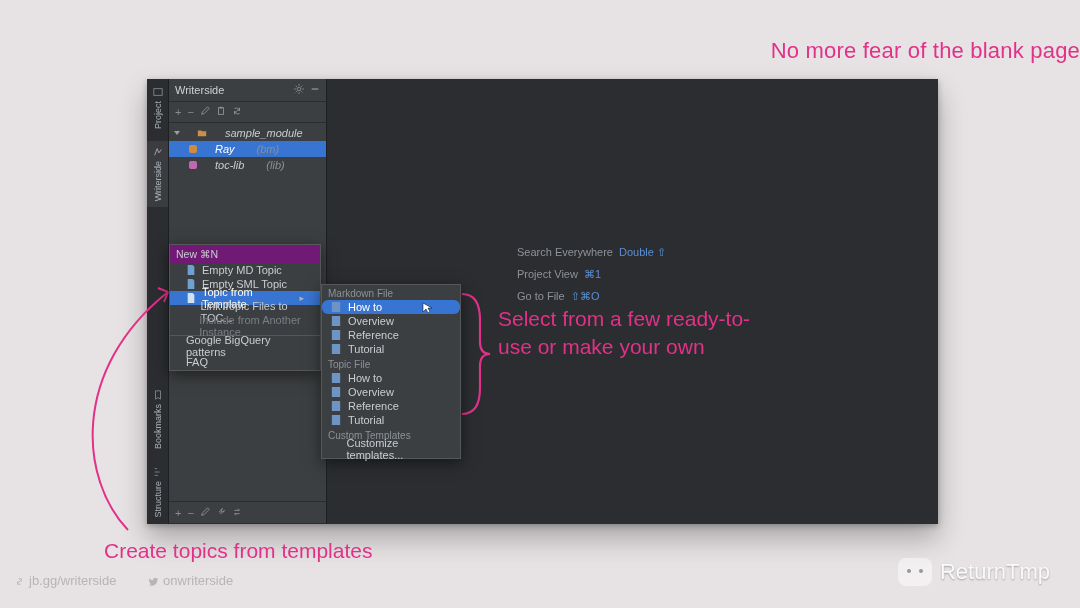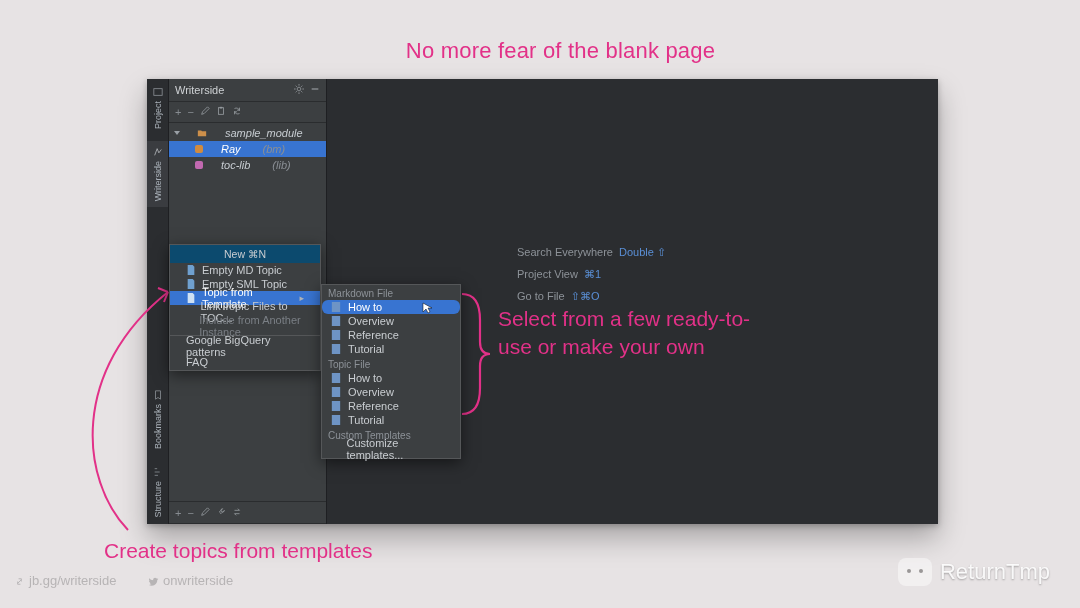--- a/index.html
+++ b/index.html
@@ -5,21 +5,21 @@
   * { box-sizing: border-box; margin: 0; padding: 0; }
   html, body { width: 1080px; height: 608px; font-family: -apple-system, "Segoe UI", Arial, sans-serif; }
   body {
     background: #e7e3e4;
     position: relative;
     overflow: hidden;
   }
   .headline {
     position: absolute;
     top: 38px; left: 0; right: 0;
-    text-align: center;
+    text-align: right;
     color: #e23188;
     font-size: 22px;
     letter-spacing: .2px;
     margin-left: 41px;
   }
   .caption-select {
     position: absolute;
     left: 498px; top: 305px;
     width: 260px;
     color: #e23188;
@@ -131,21 +131,21 @@
   .tree {
     font-size: 11px;
     color: #c7ccd1;
     padding: 2px 0;
   }
   .tree .row {
     height: 16px;
     display: flex; align-items: center;
     padding-left: 6px; gap: 18px; font-style: italic;
   }
-  .tree .row.l2 { padding-left: 26px; }
+  .tree .row.l2 { padding-left: 20px; }
   .tree .row.sel { background: #3874d1; color: #fff; }
   .row .disc { width: 0; height: 0; border-left: 4px solid #9aa0a6; border-top: 3px solid transparent; border-bottom: 3px solid transparent; }
   .row .disc.open { transform: rotate(90deg); }
   .row .dot { width: 8px; height: 8px; border-radius: 2px; }
   .row .dot.orange { background: #d18b3e; }
   .row .dot.pink   { background: #c169b0; }
   .row .mut { color: #8a8f95; margin-left: 4px; }
 
   .sb-mid {
     margin-top: auto;
@@ -157,25 +157,24 @@
     position: absolute;
     background: #3c3f41;
     border: 1px solid #555759;
     box-shadow: 0 4px 14px rgba(0,0,0,.5);
     font-size: 11px;
     color: #c9cdd1;
     z-index: 20;
   }
   .menu { left: 169px; top: 244px; width: 152px; }
   .menu .hdr {
-    background: #0c4a6e;
+    background: #701a75;
     color: #c9cdd1;
     font-size: 10.5px;
     padding: 3px 6px;
-    text-align: center;
   }
   .mi {
     height: 14px;
     display: flex; align-items: center;
     padding: 0 16px; gap: 6px;
     position: relative;
   }
   .mi .mic { width: 10px; display:flex; justify-content:center; }
   .mi .arr { margin-left: auto; font-size: 9px; color: #aeb3b8; }
   .mi.sel { background: #3874d1; color: #fff; }

